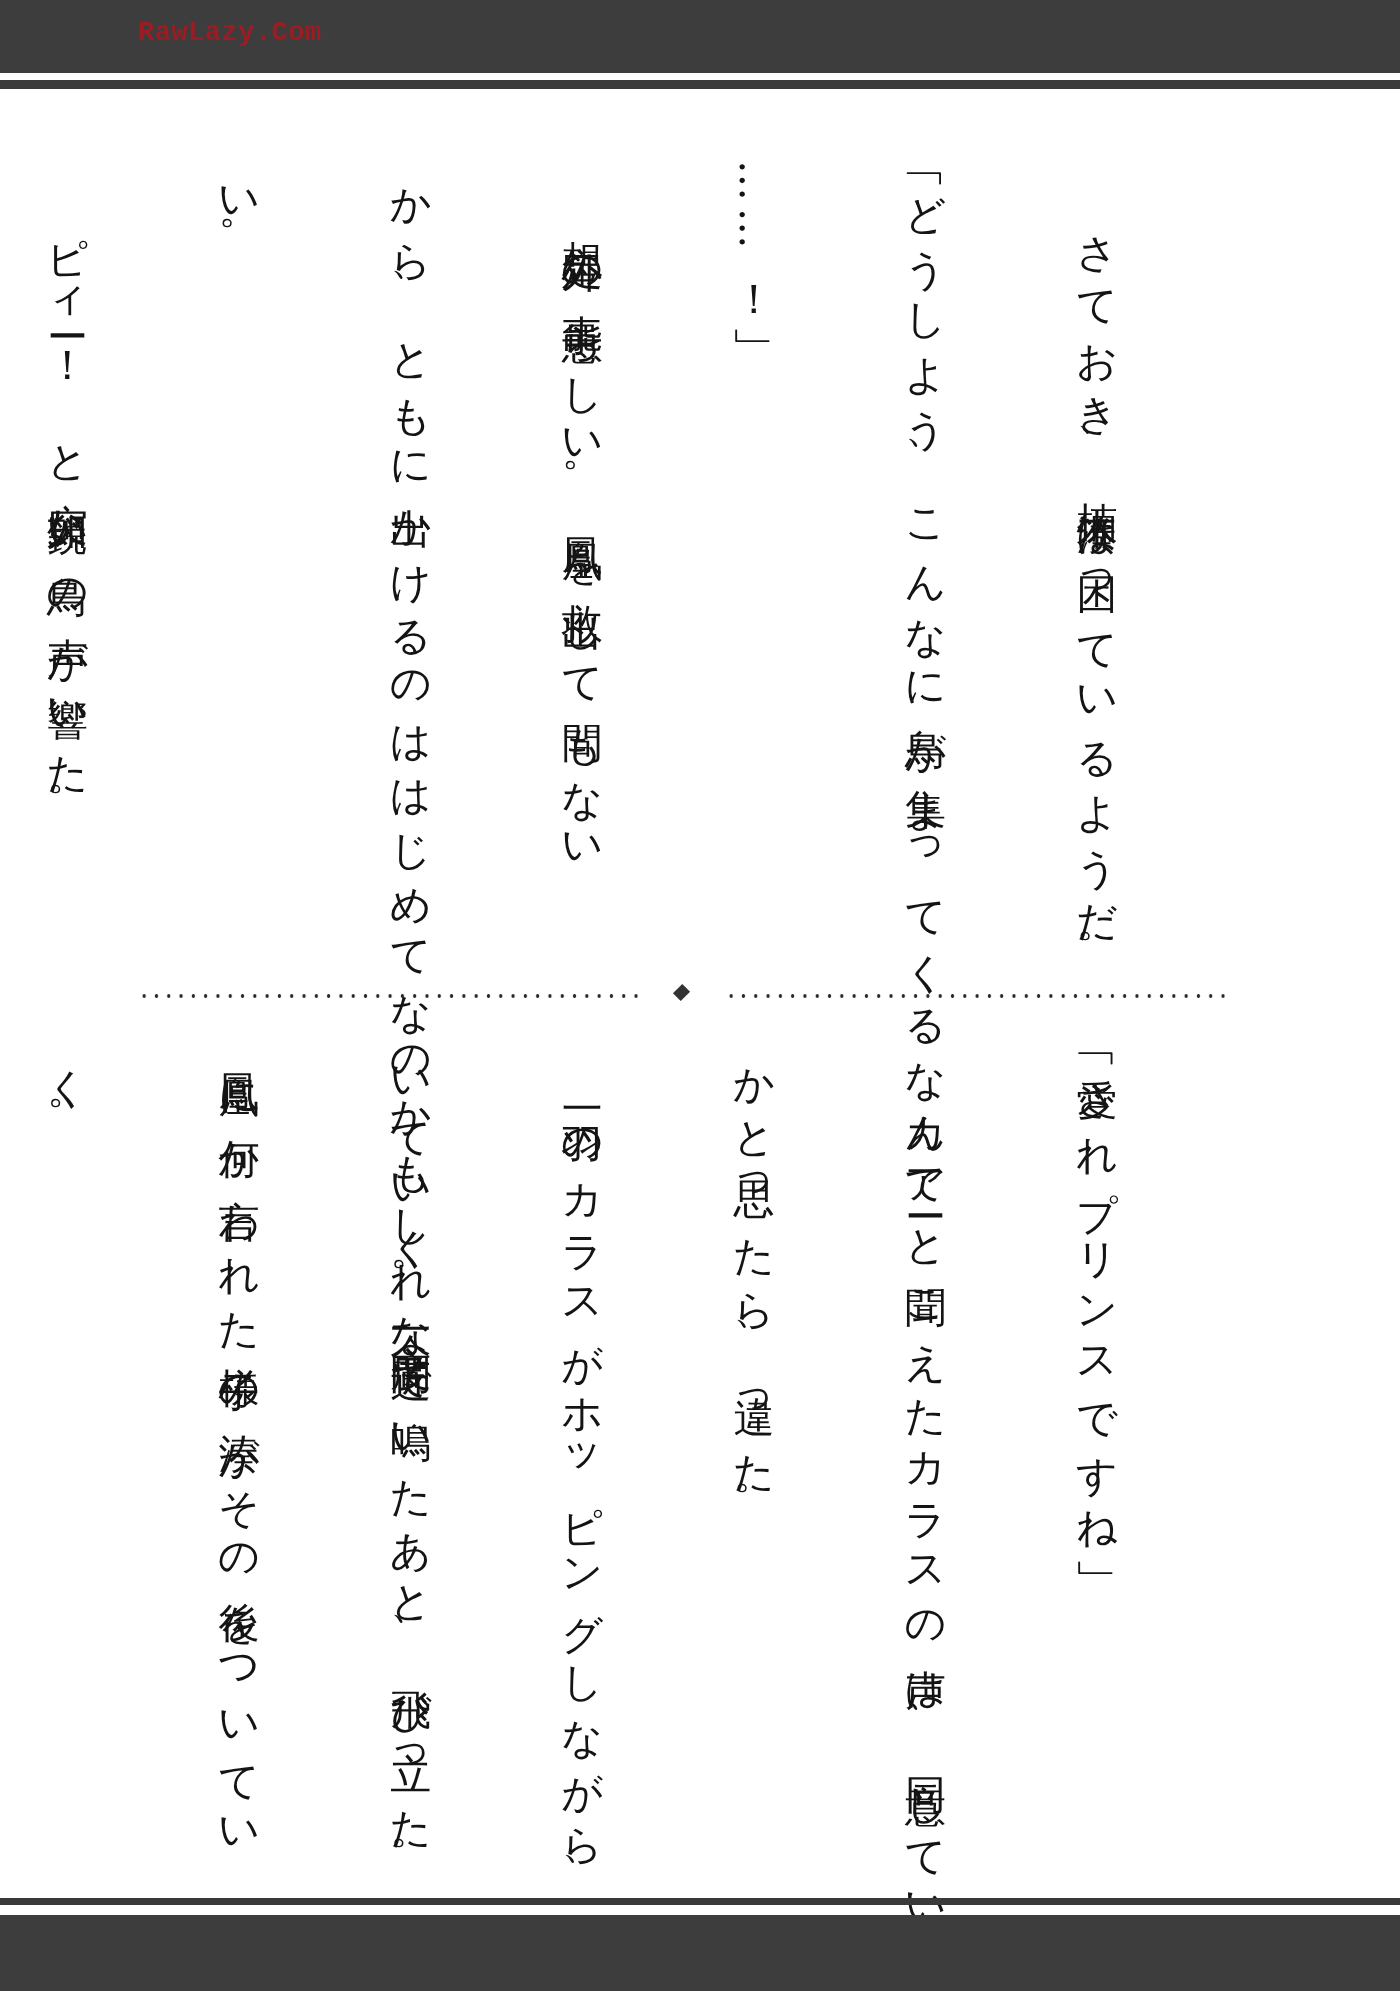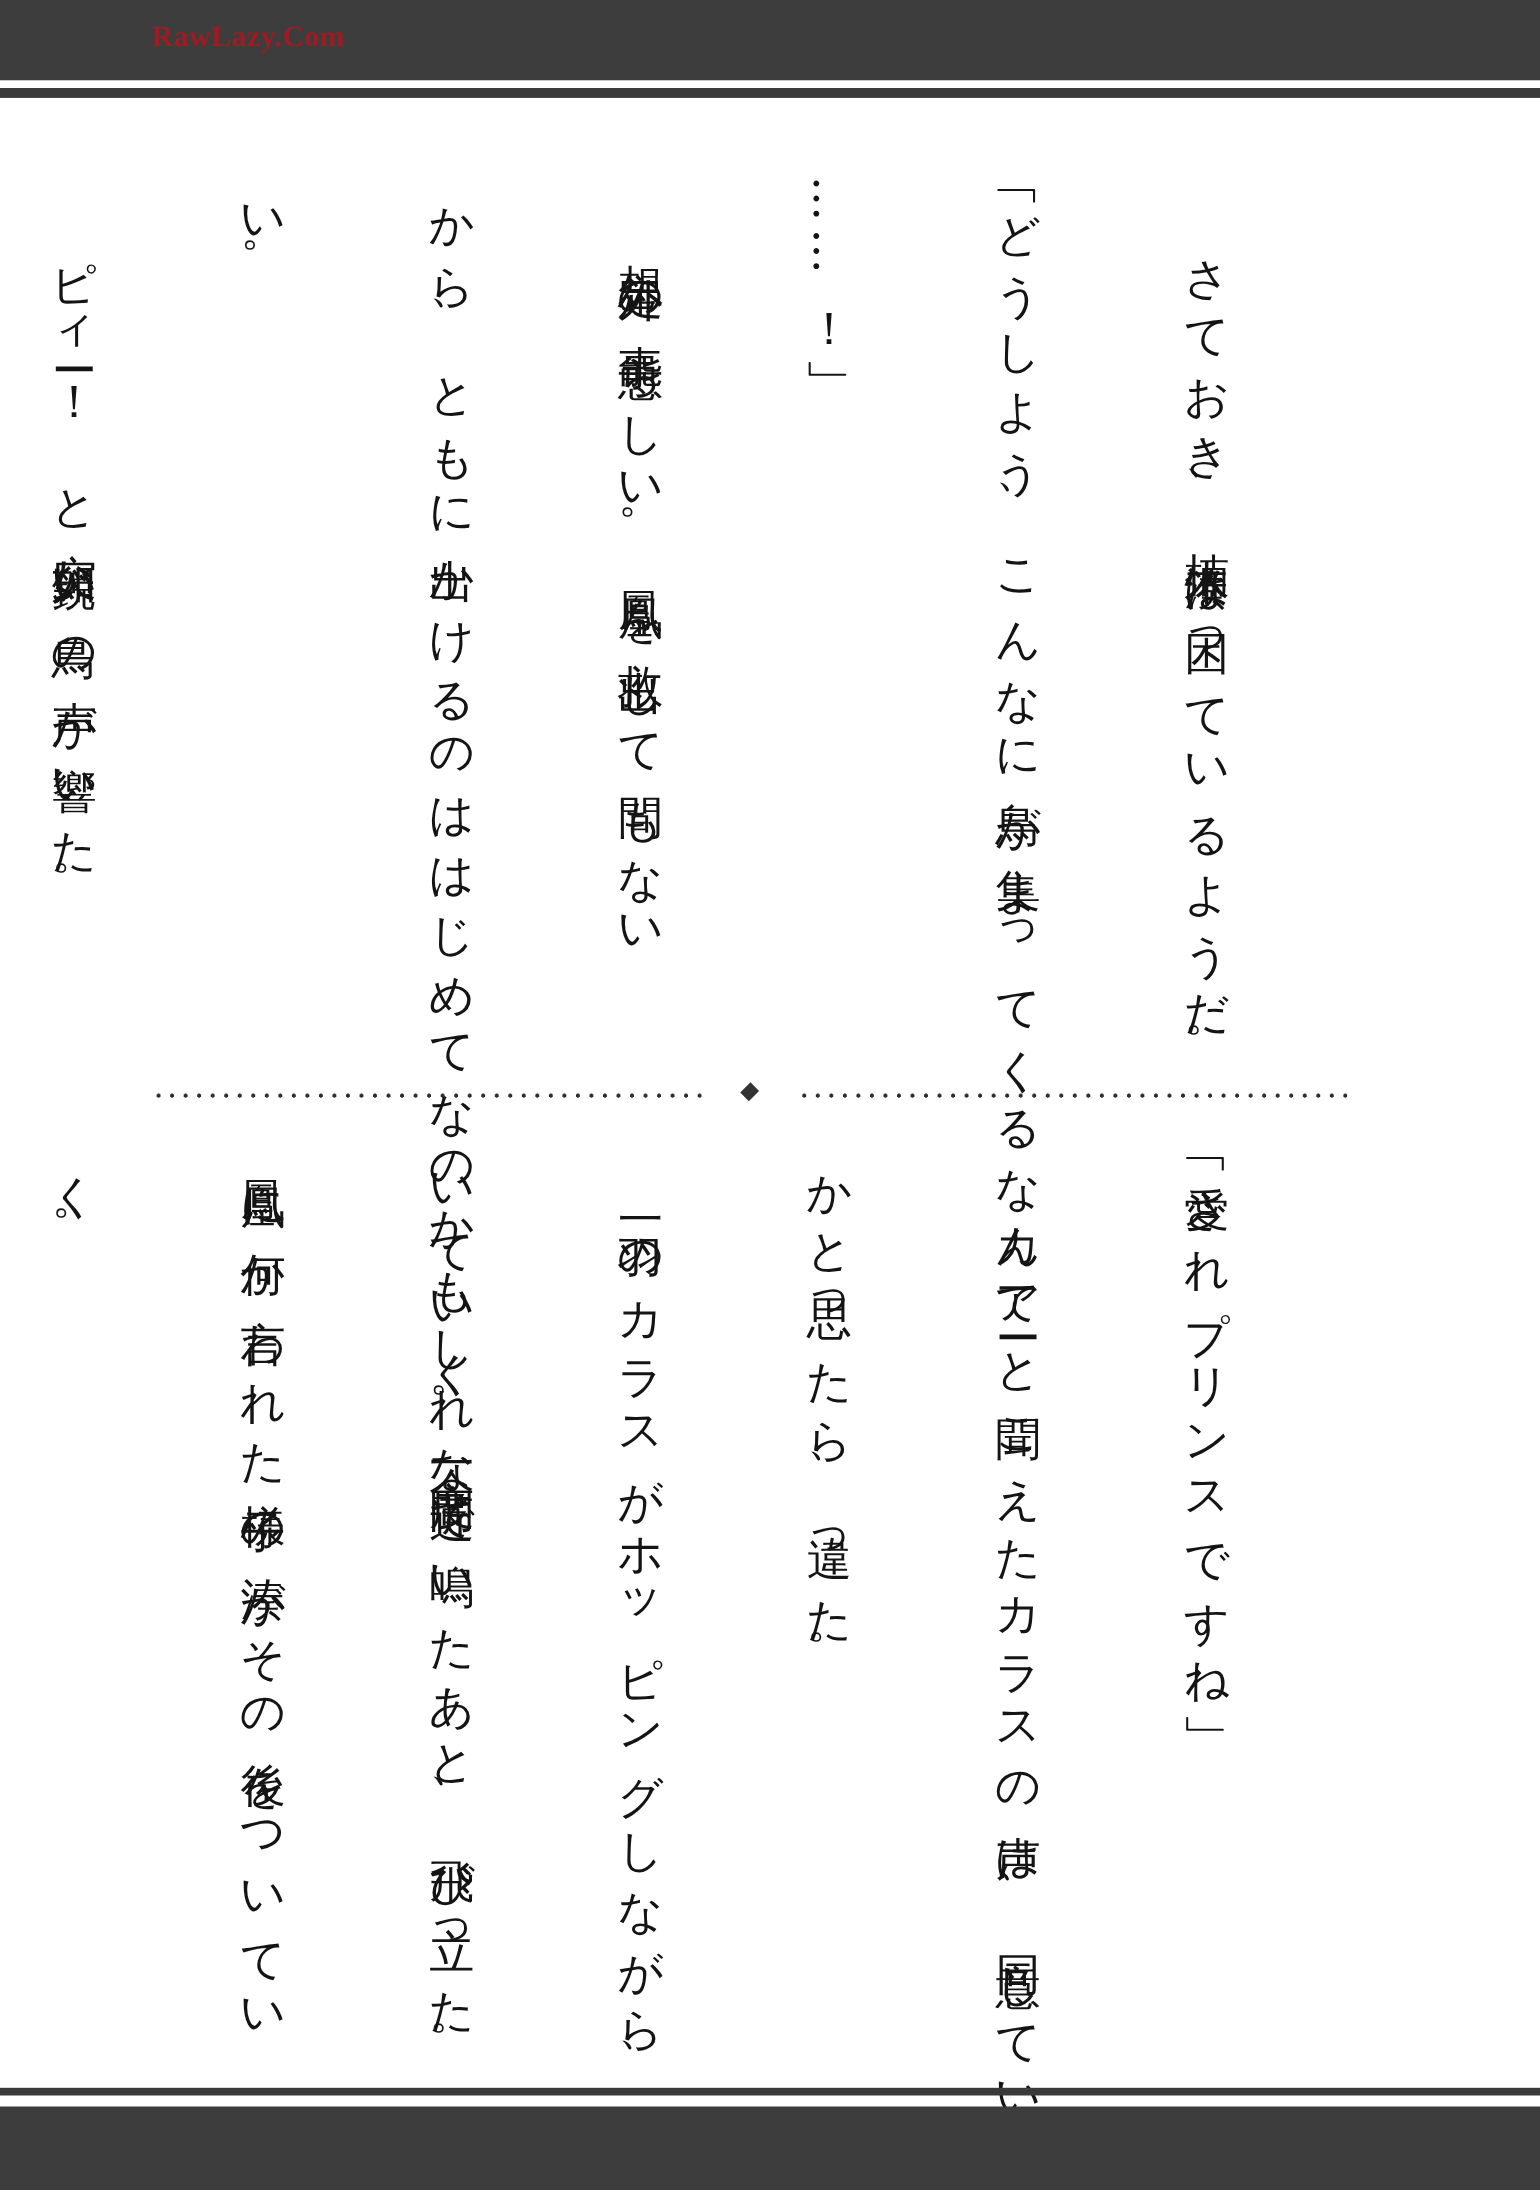--- a/index.html
+++ b/index.html
@@ -2,21 +2,21 @@
 <html><head>
 <meta charset="utf-8">
 <style>
   html, body { margin:0; padding:0; }
   body { width:1400px; height:1991px; position:relative; background:#ffffff; overflow:hidden;
          font-family:"DejaVu Serif","Liberation Serif",serif; }
   .topbar { position:absolute; left:0; top:0; width:1400px; height:73px; background:#3d3d3d; }
   .top-line { position:absolute; left:0; top:80px; width:1400px; height:9px; background:#3a3a3a; }
   .bottom-line { position:absolute; left:0; top:1898px; width:1400px; height:7px; background:#3a3a3a; }
   .bottombar { position:absolute; left:0; top:1915px; width:1400px; height:76px; background:#3d3d3d; }
-  .wm-top { position:absolute; left:138px; top:18px; font-family:Liberation Serif, serif;
+  .wm-top { position:absolute; left:138px; top:18px; font-family:Liberation Mono, monospace;
             font-weight:bold; font-size:27px; letter-spacing:0.5px; }
   .block { position:absolute; left:120px; width:1120px; writing-mode:vertical-rl;
            font-size:41px; line-height:57.2px; letter-spacing:6.8px; color:#141414; white-space:pre; }
   .block-top { top:160px; height:800px; }
   .block-bottom { top:1040px; height:810px; }
   .col { display:block; }
   .divider { position:absolute; left:138px; top:990px; width:1100px; height:12px; }
   .dots { position:absolute; top:4px; height:4px; width:500px;
           background-image:radial-gradient(circle, #2a2a2a 1.6px, transparent 2px);
           background-size:12.3px 4px; background-repeat:repeat-x; }

